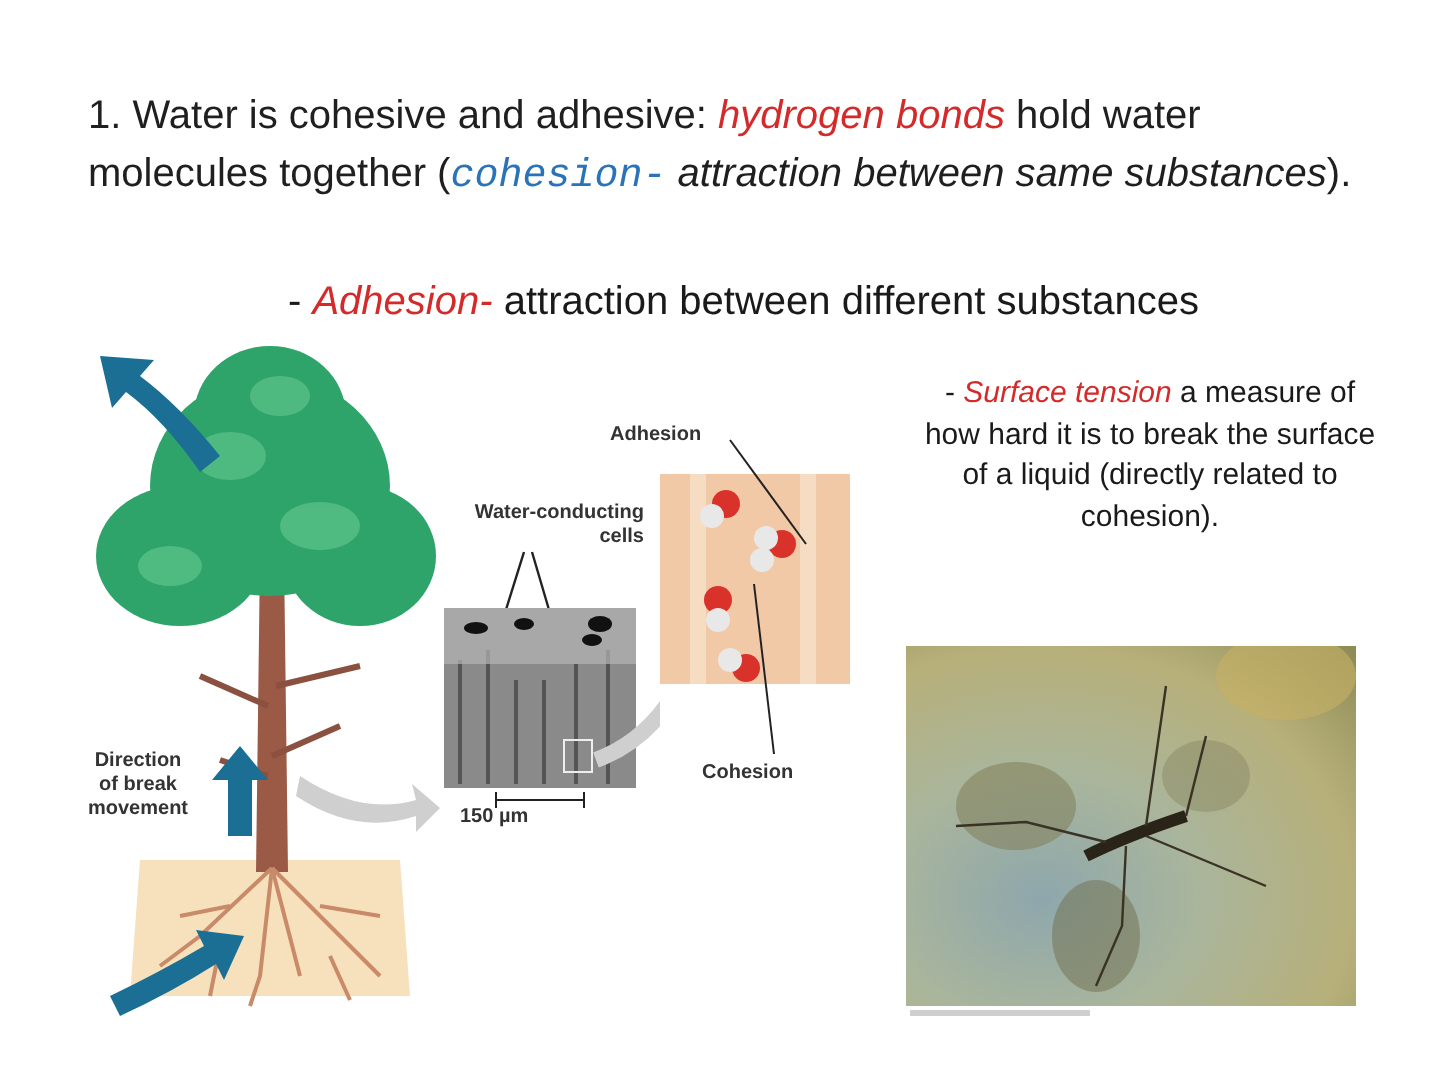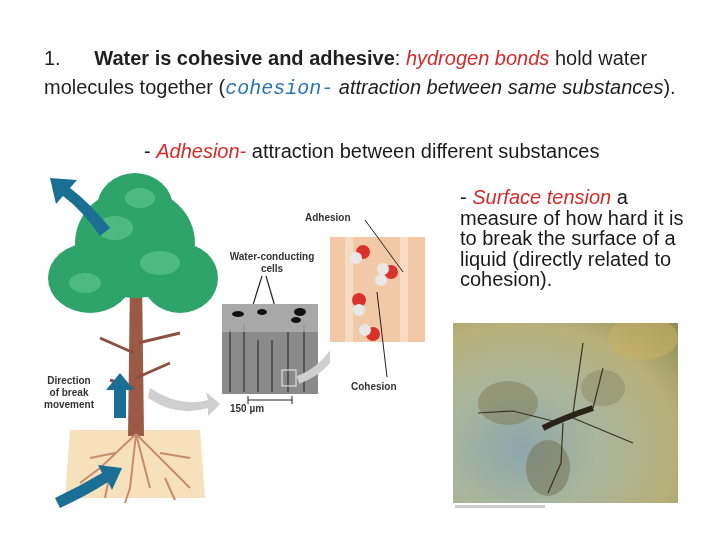--- a/index.html
+++ b/index.html
@@ -1,25 +1,25 @@
 <!DOCTYPE html>
 <html><head>
 <meta charset="utf-8">
 <style>
   html, body { margin:0; padding:0; }
   body { width:720px; height:539px; background:#ffffff; position:relative; overflow:hidden;
          font-family: "Liberation Sans", "DejaVu Sans", sans-serif; color:#1a1a1a; }
   .abs { position:absolute; }
   .heading { left:44px; top:44px; width:640px; font-size:20px; line-height:29px; color:#1f1f1f; }
-  .heading b { font-weight:bold;margin-left:28px; }
+  .heading b { font-weight:normal; }
   .red { color:#d42a2a; font-style:italic; }
   .blue { color:#2a73b8; font-style:italic;font-family:Liberation Mono, monospace; }
   .it { font-style:italic; }
   .adh { left:116px; top:137px; font-size:20px; line-height:29px;margin-left:28px; }
-  .st { left:460px; top:187px; width:230px; font-size:20px; line-height:20.5px; }
+  .st { left:460px; top:187px; width:230px; font-size:15px; line-height:20.5px;text-align:center; }
   .lbl { font-family:"Liberation Sans", sans-serif; font-weight:bold; font-size:10px; color:#333; line-height:12px;text-align:center; }
   .photo { left:453px; top:323px; width:225px; height:180px; overflow:hidden;
            background: radial-gradient(ellipse at 30% 70%, #8ea7ad 0%, #a9b59c 35%, #b7b07a 70%, #8d8a55 100%); }
   .caption { left:455px; top:505px; width:90px; height:3px; background:#cfcfcf; }
 </style>
 </head>
 <body>
 
 <div class="abs heading">
   <span>1.</span>
@@ -74,21 +74,21 @@
 
   <path d="M120 220 Q150 240 178 232 L176 224 L190 236 L178 248 L178 240 Q148 250 118 230 Z" fill="#cfcfcf"></path>
 </svg>
 
 <div class="abs lbl" style="left:44px;top:375px">
   <div>Direction</div>
   <div>of break</div>
   <div>movement</div>
 </div>
 
-<div class="abs lbl" style="left:222px;top:251px;text-align:center;width:100px">
+<div class="abs lbl" style="left:222px;top:251px;text-align:right;width:100px">
   <div>Water-conducting</div>
   <div>cells</div>
 </div>
 <svg class="abs" style="left:210px;top:270px" width="120" height="150">
   <line x1="52" y1="6" x2="42" y2="38" stroke="#222" stroke-width="1.2"></line>
   <line x1="56" y1="6" x2="66" y2="40" stroke="#222" stroke-width="1.2"></line>
   <rect x="12" y="34" width="96" height="90" fill="#8a8a8a"></rect>
   <g stroke="#555" stroke-width="2">
     <line x1="20" y1="60" x2="20" y2="122"></line>
       <line x1="34" y1="55" x2="34" y2="122"></line>

